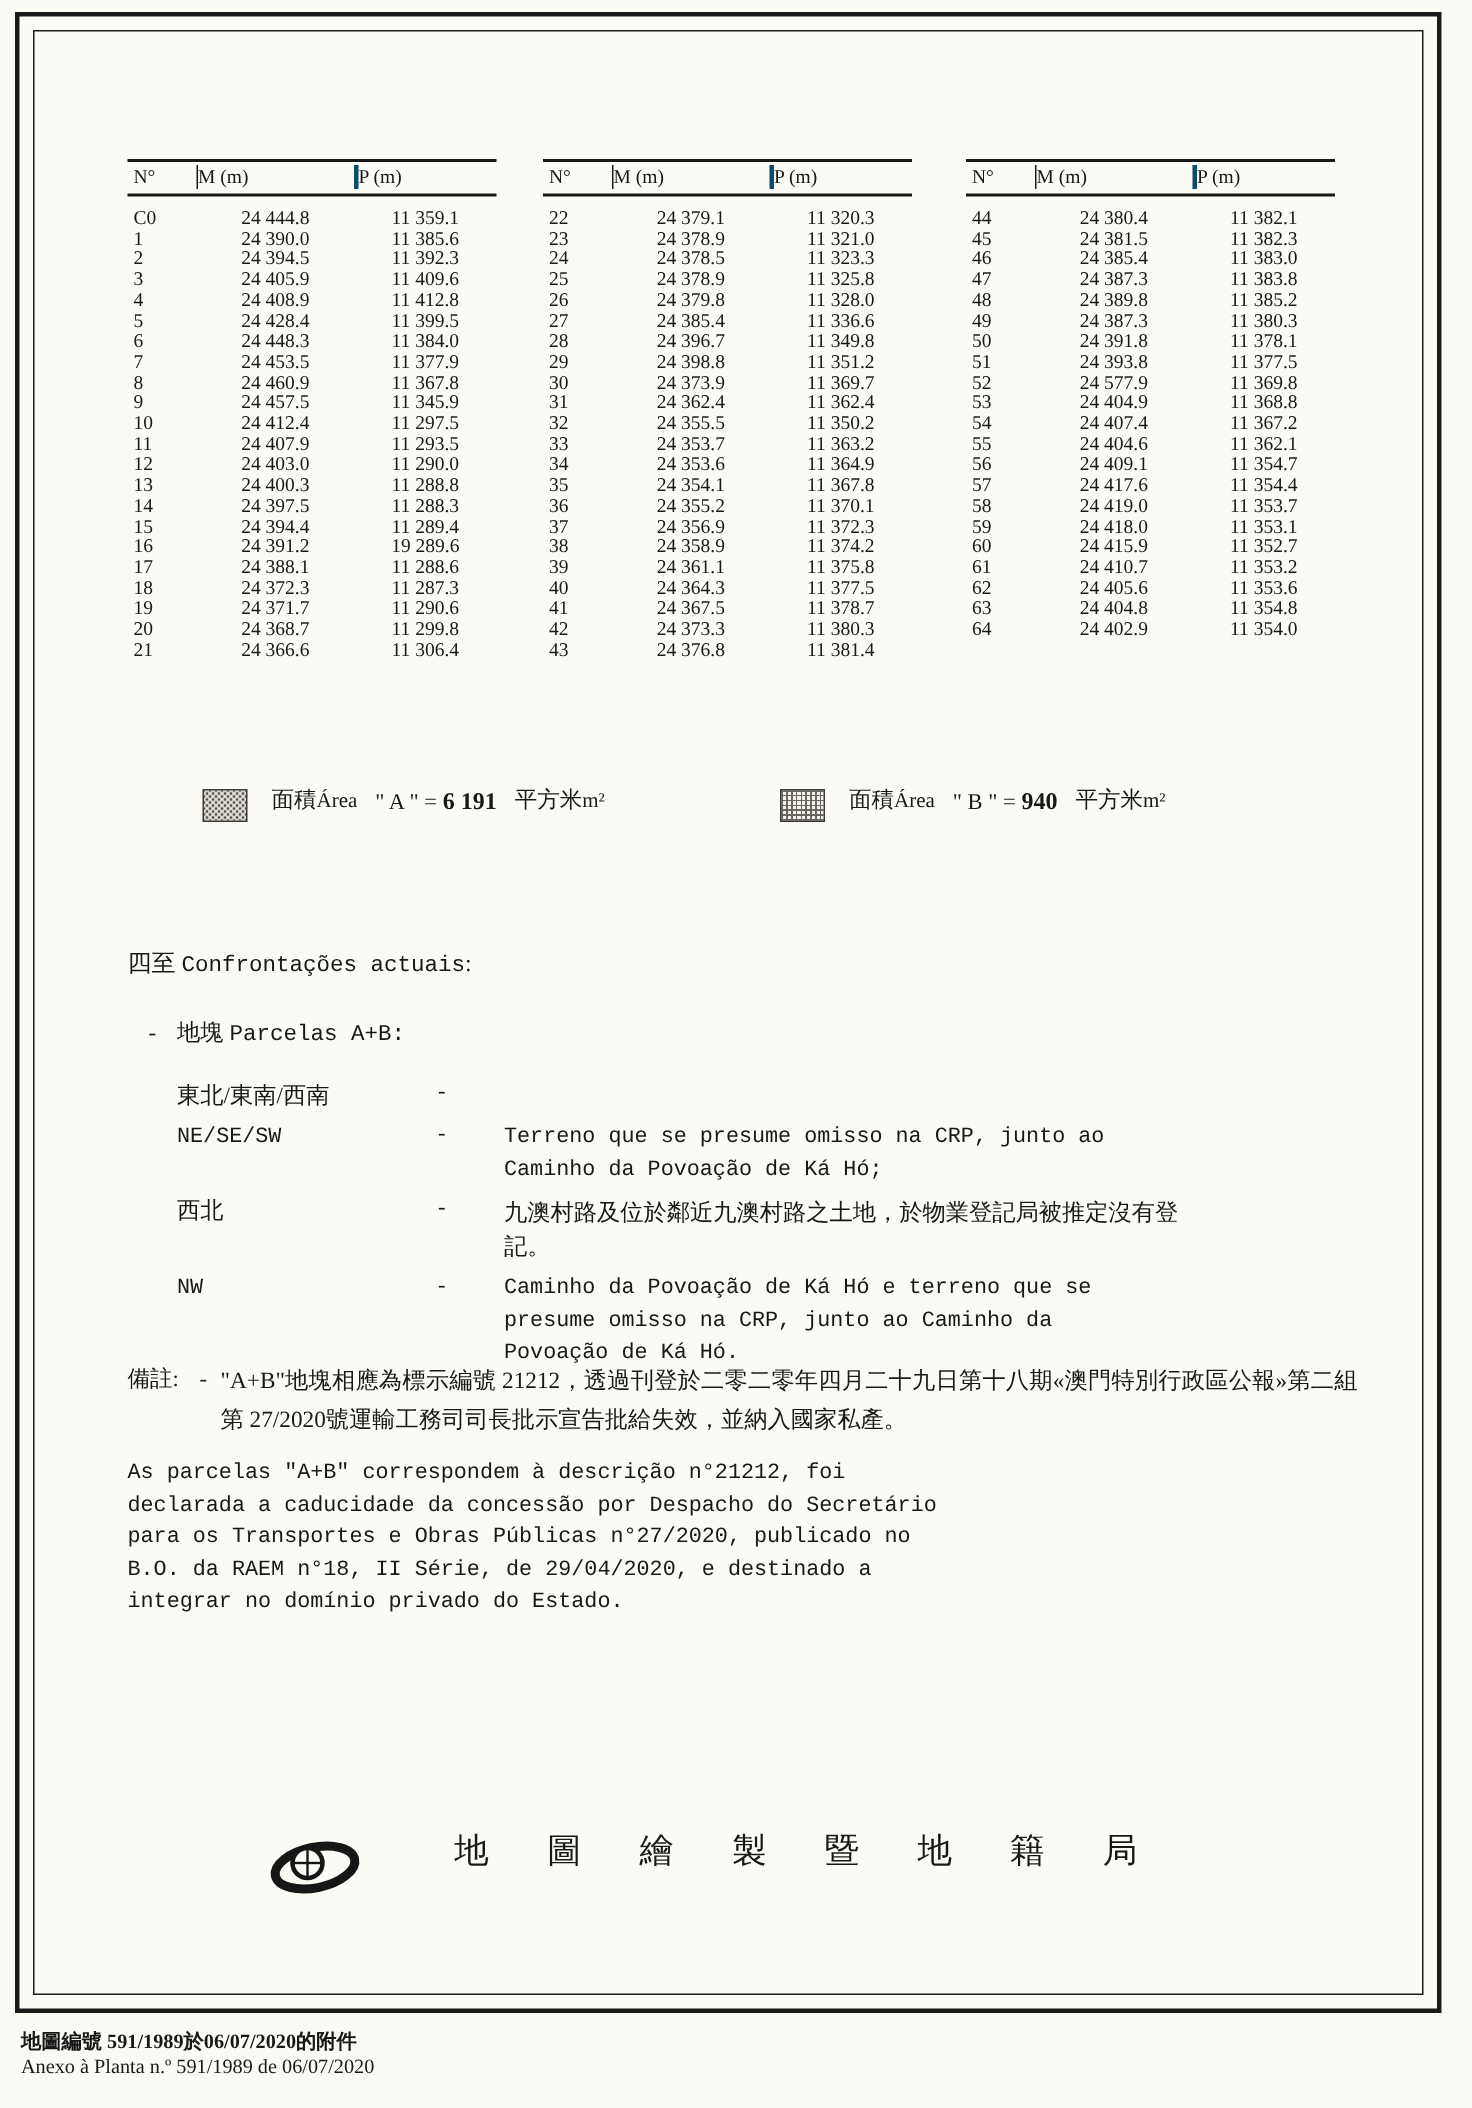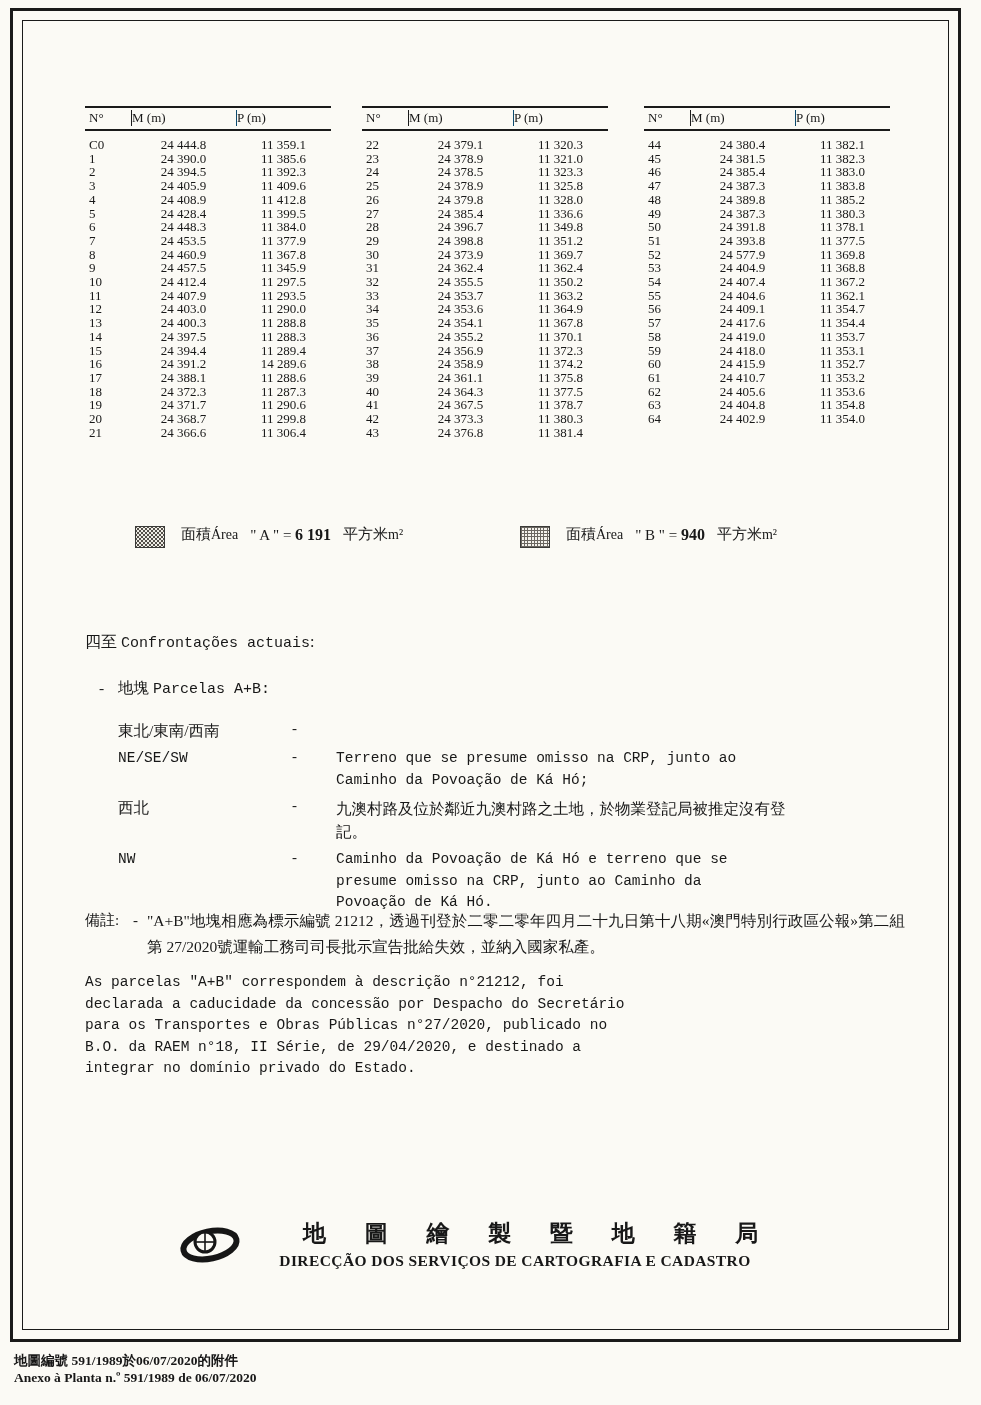--- a/index.html
+++ b/index.html
@@ -18,21 +18,21 @@
 
   
   .coord-table{position:absolute;top:106px;width:246px;font-size:13px}
   #table-0{left:85px}
   #table-1{left:362px}
   #table-2{left:644px}
   .t-head{display:flex;border-top:2px solid #1a1a1a;border-bottom:2px solid #1a1a1a;padding:2px 0 3px}
   .t-hcell{text-align:left}
   .t-hcell.c0{width:46px;text-align:left;padding-left:4px}
   .t-hcell.c1{width:105px;border-left:1px solid #1a1a1a}
-  .t-hcell.c2{width:95px;border-left:1px solid #0c4a6e}
+  .t-hcell.c2{width:95px;border-left:3px solid #0c4a6e}
   .t-body{margin-top:7px}
   .t-row{display:flex;line-height:13.7px}
   .t-cell{text-align:center;white-space:nowrap}
   .t-cell.c0{width:46px;text-align:left;padding-left:4px}
   .t-cell.c1{width:105px}
   .t-cell.c2{width:95px}
 
   
   .legend{position:absolute;top:525px;display:flex;align-items:flex-start}
   #legend-a{left:135px}
@@ -75,27 +75,27 @@
   .note-zh-label{width:48px;flex:none;font-size:15px;line-height:25px}
   .note-zh-dash{width:14px;flex:none;font-size:15px;line-height:25px}
   .note-zh-text{flex:1;font-size:15.5px;line-height:25.5px;text-align:justify}
   .note-obs{display:flex;margin-top:13px}
   .note-obs-label{width:100px;flex:none;font-size:15px;line-height:21.5px}
   .note-obs-text{width:700px;font-size:14.5px;line-height:21.5px;white-space:pre-line}
 
   
   .footer{position:absolute;left:85px;top:1216px;width:810px;height:72px}
   .logo{position:absolute;left:93px;top:6px;width:64px;height:46px}
-  .f-zh{position:absolute;left:150px;top:2px;width:600px;text-align:center;font-size:23px;font-weight:bold;letter-spacing:9px;word-spacing:15px;white-space:nowrap}
+  .f-zh{position:absolute;left:150px;top:2px;width:600px;text-align:center;font-size:23px;font-weight:normal;letter-spacing:9px;word-spacing:15px;white-space:nowrap}
   .f-pt{position:absolute;left:90px;top:36px;width:680px;text-align:center;font-size:15.5px;font-weight:bold;letter-spacing:0.4px;white-space:nowrap}
 
   
   .bottom-note{position:absolute;left:14px;top:1352px;line-height:17px}
   .bn-1{font-size:13.5px;font-weight:bold}
-  .bn-2{font-size:13.5px;font-weight:bold}
+  .bn-2{font-size:13.5px;font-weight:normal}
 </style>
 </head>
 <body>
 
 <div class="frame-outer"></div>
 <div class="frame-inner"></div>
 
 <div class="coord-table" id="table-0">
   <div class="t-head">
       <div class="t-hcell c0">N°</div>
@@ -179,21 +179,21 @@
         <div class="t-cell c2">11 288.3</div>
       </div>
       <div class="t-row">
         <div class="t-cell c0">15</div>
         <div class="t-cell c1">24 394.4</div>
         <div class="t-cell c2">11 289.4</div>
       </div>
       <div class="t-row">
         <div class="t-cell c0">16</div>
         <div class="t-cell c1">24 391.2</div>
-        <div class="t-cell c2">14 289.6</div>
+        <div class="t-cell c2">19 289.6</div>
       </div>
       <div class="t-row">
         <div class="t-cell c0">17</div>
         <div class="t-cell c1">24 388.1</div>
         <div class="t-cell c2">11 288.6</div>
       </div>
       <div class="t-row">
         <div class="t-cell c0">18</div>
         <div class="t-cell c1">24 372.3</div>
         <div class="t-cell c2">11 287.3</div>
@@ -536,19 +536,18 @@
 <div class="footer">
   <div class="logo">
     <svg viewBox="0 0 64 46" width="64" height="46" aria-hidden="true">
       <ellipse cx="32" cy="23" rx="27" ry="13.5" fill="none" stroke="#161616" stroke-width="6" transform="rotate(-12 32 23)"></ellipse>
       <circle cx="27" cy="20" r="10" fill="#fbfaf5" stroke="#161616" stroke-width="3"></circle>
       <line x1="27" y1="11" x2="27" y2="29" stroke="#161616" stroke-width="1.6"></line>
       <line x1="18" y1="20" x2="36" y2="20" stroke="#161616" stroke-width="1.6"></line>
     </svg>
   </div>
   <div class="f-zh">地 圖 繪 製 暨 地 籍 局</div>
-  <div class="f-pt">DIRECÇÃO DOS SERVIÇOS DE CARTOGRAFIA E CADASTRO</div>
 </div>
 
 <div class="bottom-note">
   <div class="bn-1">地圖編號  591/1989於06/07/2020的附件</div>
   <div class="bn-2">Anexo à Planta n.º 591/1989 de 06/07/2020</div>
 </div>
 
 </body></html>

